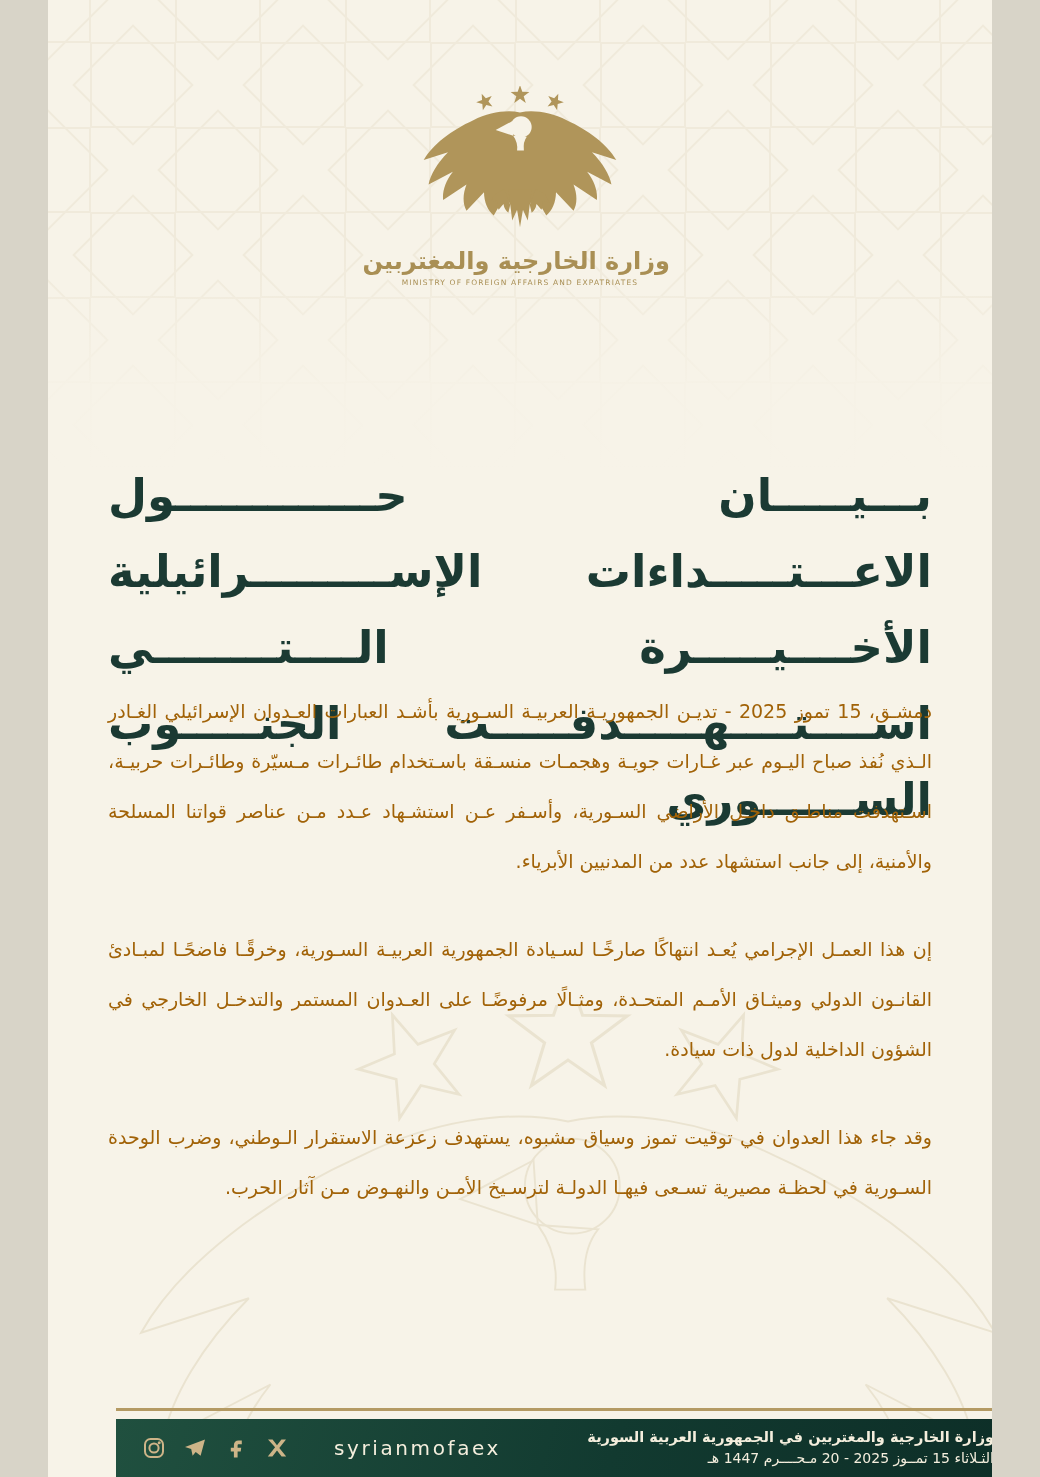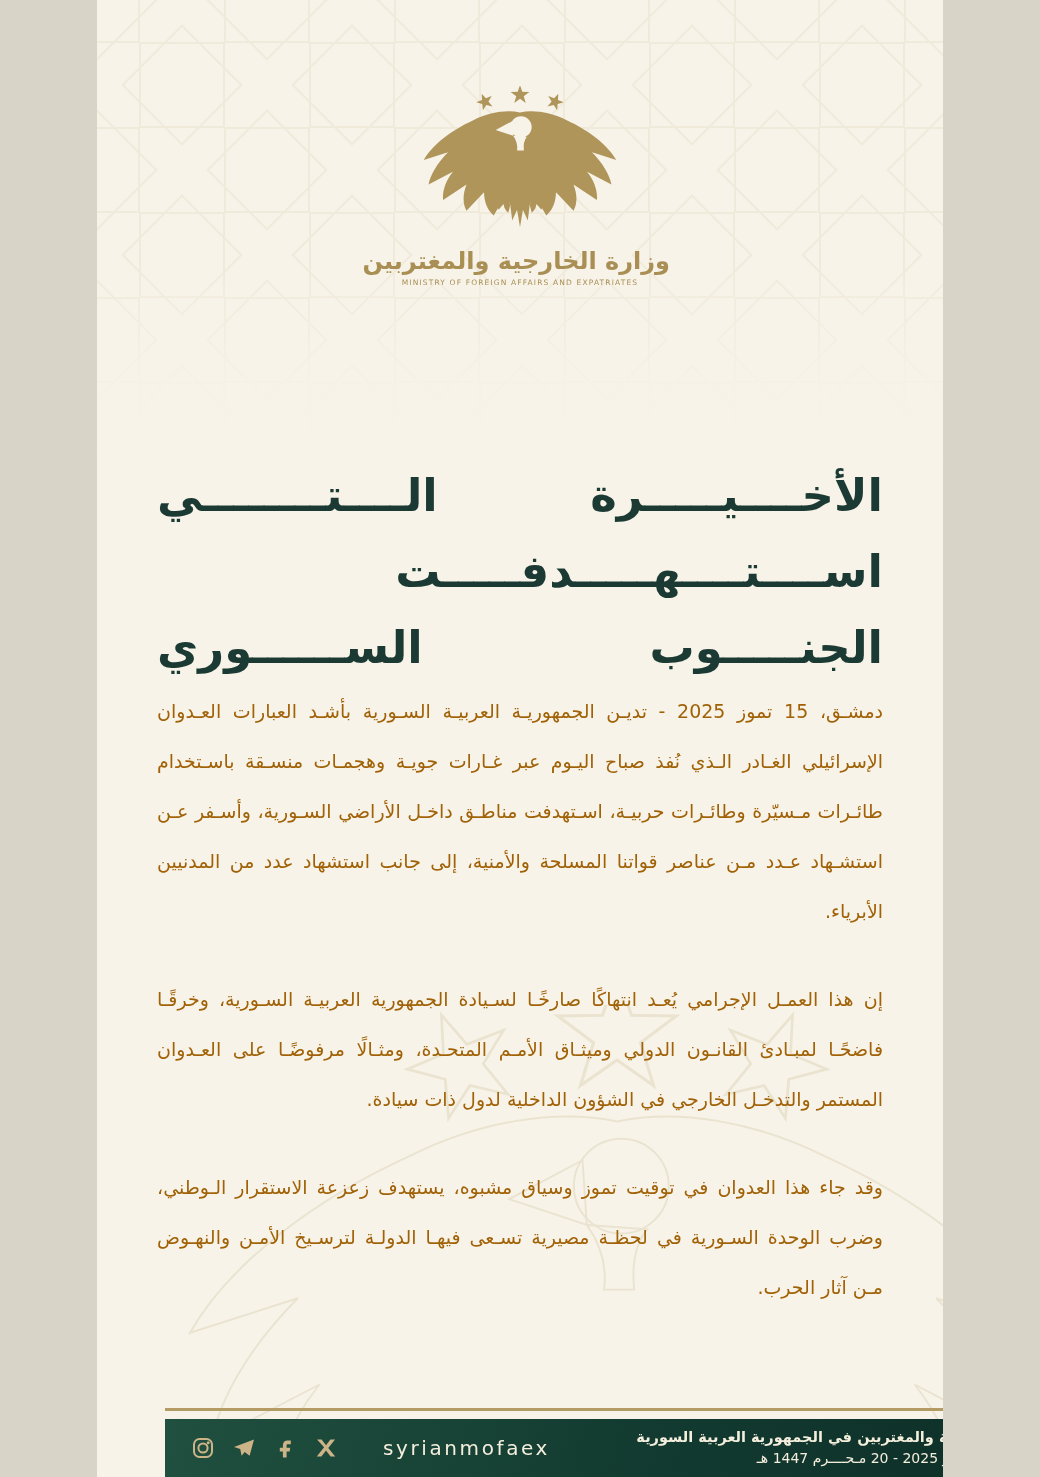--- a/index.html
+++ b/index.html
@@ -1,18 +1,18 @@
 <!DOCTYPE html>
 <html lang="ar"><head>
 <meta charset="utf-8">
 <style>
   html,body{margin:0;padding:0;}
   body{background:#d8d4c8;font-family:"DejaVu Sans",sans-serif;}
   .page{
-    position:relative;width:846px;height:1477px;margin:0 auto;
+    position:relative;width:944px;height:1477px;margin:0 auto;
     background:#f7f3e8;overflow:hidden;
   }
   
   .pattern-wrap{position:absolute;top:0;left:0;width:1040px;height:470px;}
   .pattern-fade{
     position:absolute;top:0;left:0;width:1040px;height:470px;
     background:linear-gradient(180deg, rgba(247,243,232,0) 0%, rgba(247,243,232,0) 55%, rgba(247,243,232,.85) 82%, #f7f3e8 100%);
   }
   
   .emblem{position:absolute;top:86px;left:50%;transform:translateX(-50%);width:300px;text-align:center;}
@@ -137,20 +137,21 @@
         <use href="#starP" transform="translate(146,16) rotate(22)"></use>
       </g>
       <use href="#eagleAll" fill="#b0955a"></use>
       <use href="#eagleHead" fill="#f7f3e8"></use>
     </svg>
     <div class="calligraphy">وزارة الخارجية والمغتربين</div>
     <div class="caption-en">MINISTRY OF FOREIGN AFFAIRS AND EXPATRIATES</div>
   </div>
 
   <h1 class="title" style="margin:0;">
+    <span class="tline">بـــيـــــان حـــــــــــــول الاعـــتـــــداءات الإســـــــــرائيلية</span>
     <span class="tline">الأخــــيـــــرة الــــتــــــــي اســــتــــهـــــدفـــــت الجنـــــوب الســــــوري</span>
   </h1>
 
   <div class="body-text">
     <p>دمشـق، 15 تموز 2025 - تديـن الجمهوريـة العربيـة السـورية بأشـد العبارات العـدوان الإسرائيلي الغـادر الـذي نُفذ صباح اليـوم عبر غـارات جويـة وهجمـات منسـقة باسـتخدام طائـرات مـسيّرة وطائـرات حربيـة، اسـتهدفت مناطـق داخـل الأراضي السـورية، وأسـفر عـن استشـهاد عـدد مـن عناصر قواتنا المسلحة والأمنية، إلى جانب استشهاد عدد من المدنيين الأبرياء.</p>
     <p>إن هذا العمـل الإجرامي يُعـد انتهاكًا صارخًـا لسـيادة الجمهورية العربيـة السـورية، وخرقًـا فاضحًـا لمبـادئ القانـون الدولي وميثـاق الأمـم المتحـدة، ومثـالًا مرفوضًـا على العـدوان المستمر والتدخـل الخارجي في الشؤون الداخلية لدول ذات سيادة.</p>
     <p>وقد جاء هذا العدوان في توقيت تموز وسياق مشبوه، يستهدف زعزعة الاستقرار الـوطني، وضرب الوحدة السـورية في لحظـة مصيرية تسـعى فيهـا الدولـة لترسـيخ الأمـن والنهـوض مـن آثار الحرب.</p>
   </div>
 
   <div class="gold-line"></div>

